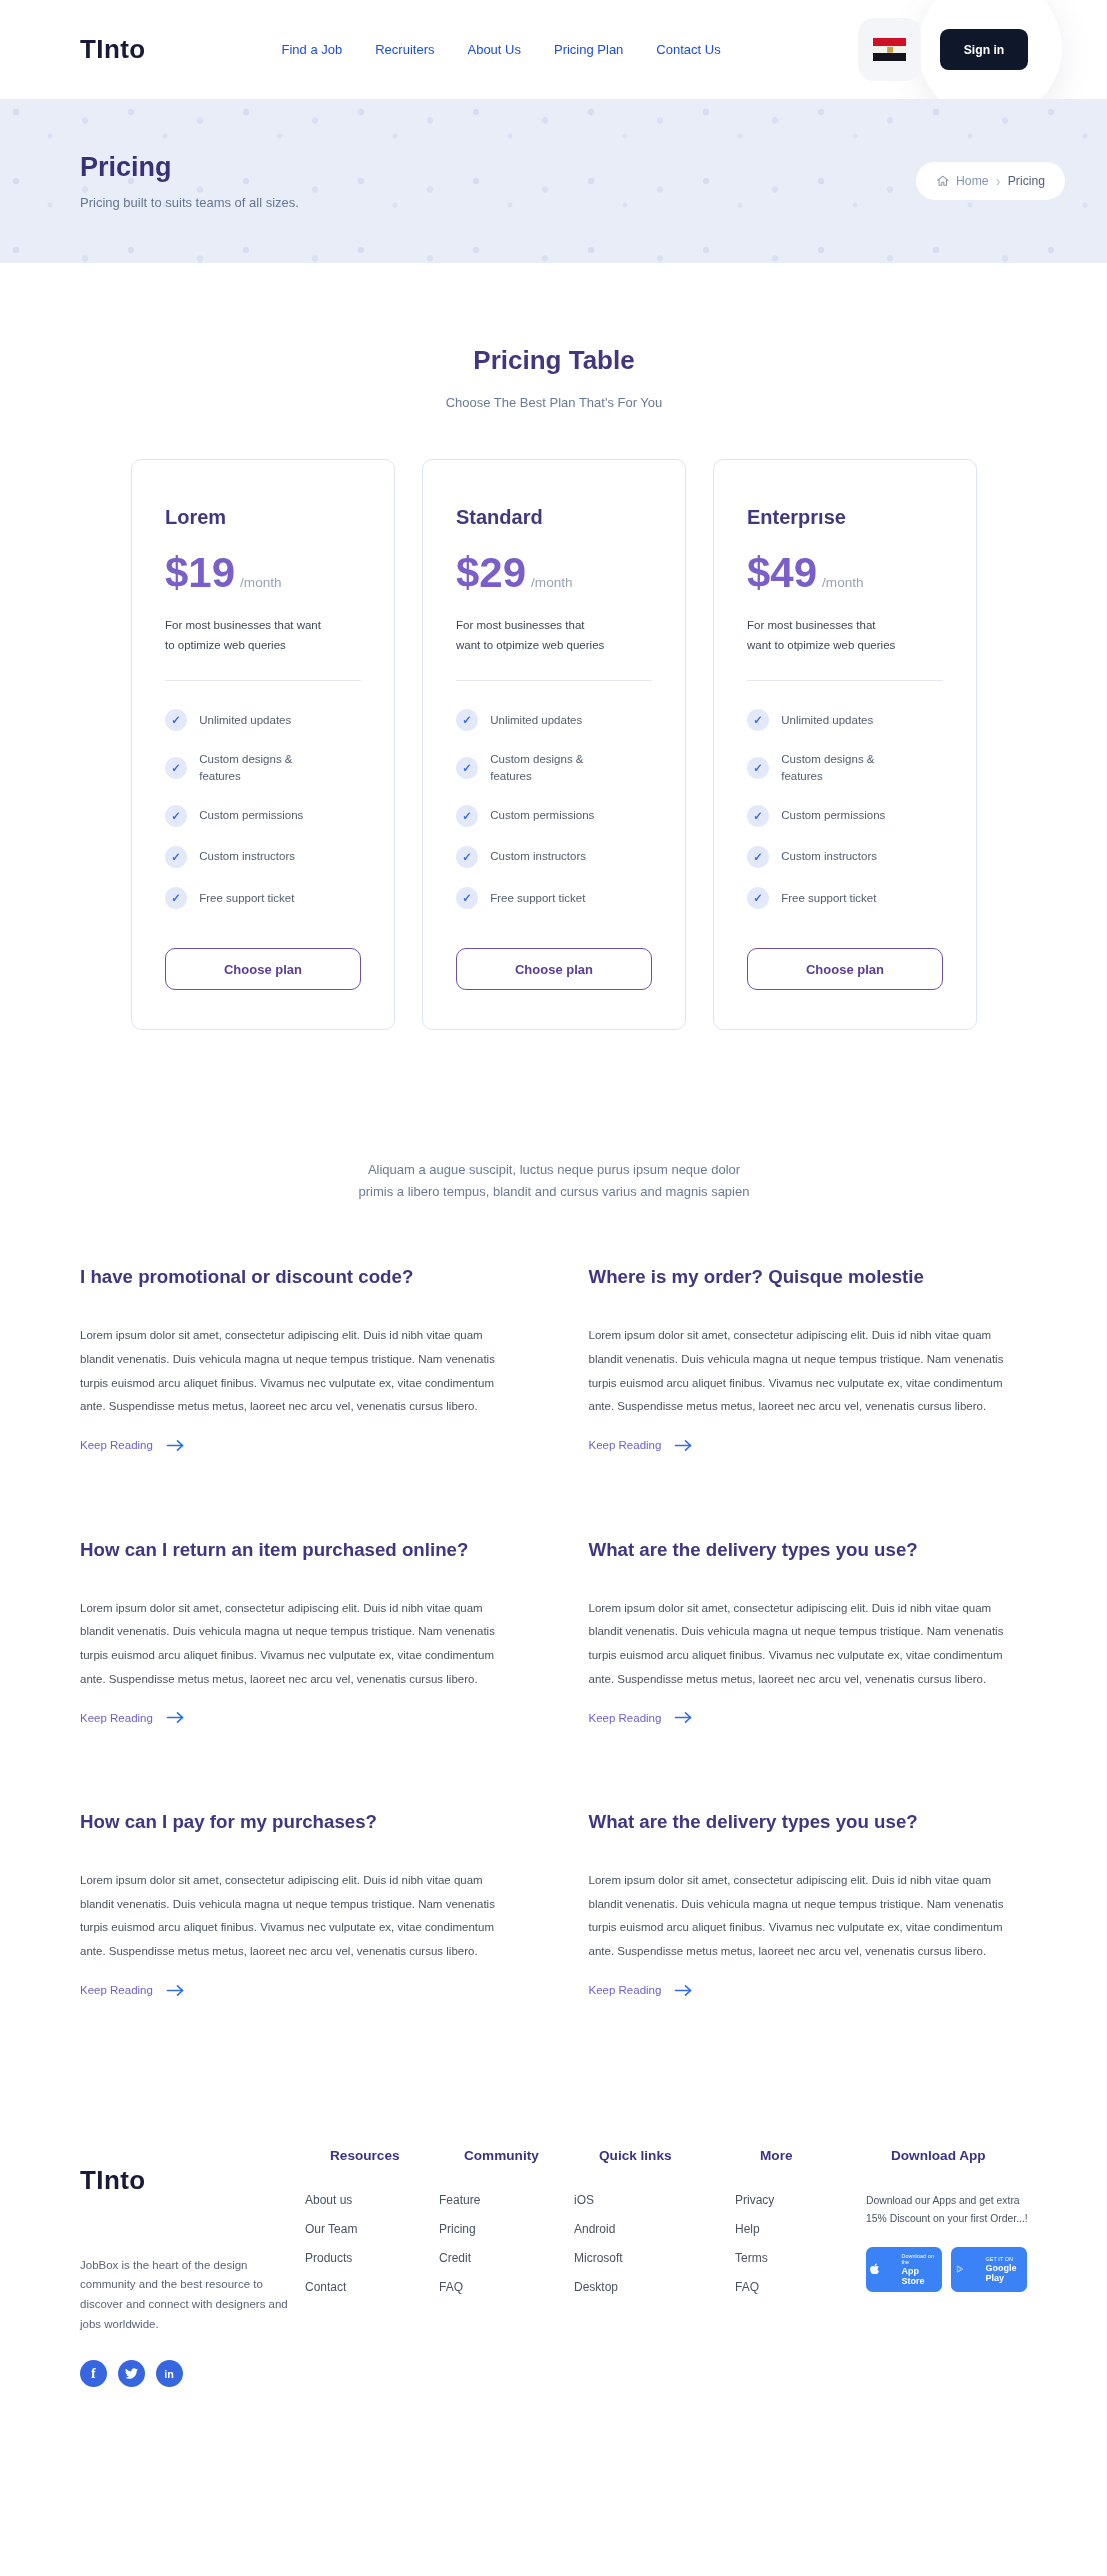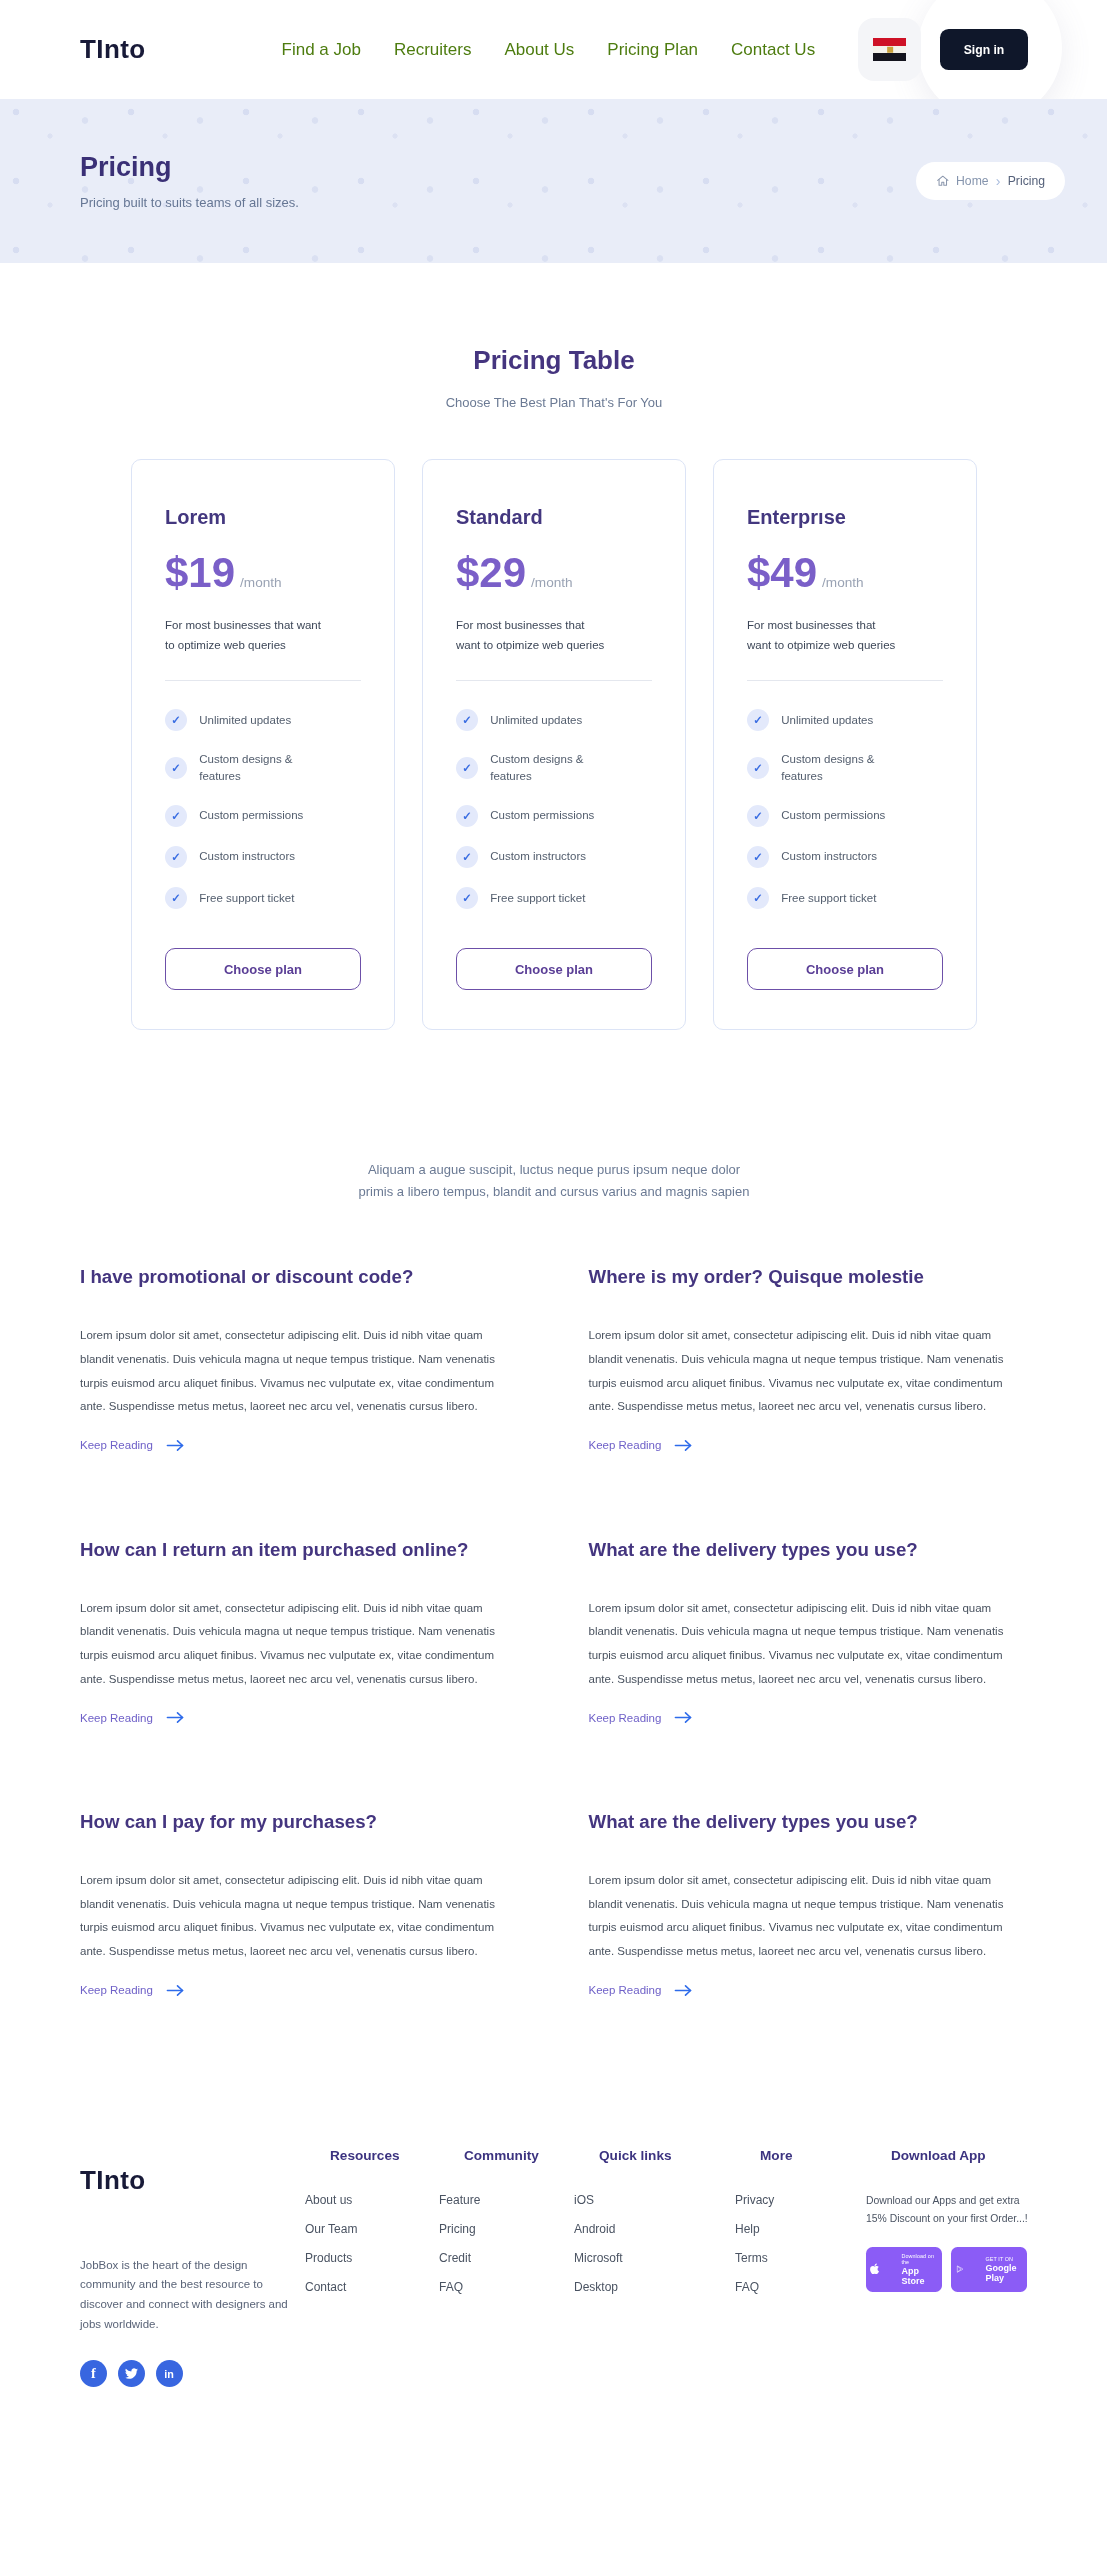--- a/index.html
+++ b/index.html
@@ -7,21 +7,21 @@
     width: 1108px; min-height: 2576px; margin: 0 auto;
     font-family: "Liberation Sans", sans-serif;
     background: #ffffff; color: #1a1b3a;
   }
   .px { padding-left: 80px; padding-right: 80px; }
 
   
   .header { height: 99px; display: flex; align-items: center; position: relative; background:#fff; }
   .logo { font-size: 26px; font-weight: 800; color: #181a38; letter-spacing: 0.4px; cursor: pointer; }
   .nav { display: flex; gap: 33px; margin-left: 136px; }
-  .nav a { text-decoration: none; font-size: 17px; color: #4d7c0f; cursor: pointer; }
+  .nav a { text-decoration: none; font-size: 13px; color: #1d4ed8; cursor: pointer; }
   .header-right { margin-left: auto; display: flex; align-items: center; gap: 18.7px; position: relative; }
   .circle-decor { position: absolute; right: -34px; top: -42px; width: 144px; height: 144px;
     border-radius: 50%; background: #fff; box-shadow: 0 8.6px 32px rgba(110,110,150,.12); }
   .flag-btn { width: 63px; height: 63px; border: none; border-radius: 16px; background: #f4f5f8;
     display: flex; align-items: center; justify-content: center; cursor: pointer; position: relative; z-index: 1; }
   .flag { width: 33px; height: 23px; display: flex; flex-direction: column; overflow: hidden; }
   .flag .r { flex: 1; background: #ce1126; }
   .flag .w { flex: 1; background: #f4f2ec; position: relative; }
   .flag .w i { position: absolute; left: 50%; top: 50%; transform: translate(-50%,-50%);
     width: 5.7px; height: 6.5px; background: #c9a13c; display: block; }
@@ -88,21 +88,21 @@
     display: flex; align-items: center; justify-content: center; cursor: pointer; text-decoration: none; }
   .soc .fb { font-size: 14.4px; font-weight: 700; font-family: "Liberation Serif", serif; }
   .soc .in { font-size: 10.8px; font-weight: 700; }
   .f-col.c1 { width: 134px; } .f-col.c2 { width: 135px; } .f-col.c3 { width: 161px; } .f-col.c4 { width: 131px; }
   .f-col .f-heading, .f-download .f-heading { font-size: 13.6px; font-weight: 700; color: #3c3380; margin-top: 7.2px; padding-left: 25px; }
   .f-links { list-style: none; margin-top: 30px; display: flex; flex-direction: column; gap: 15px; }
   .f-links a { font-size: 12px; color: #4a5362; text-decoration: none; cursor: pointer; }
   .f-download { flex: 1; }
   .dl-text { margin-top: 29px; font-size: 10.4px; line-height: 1.75; color: #4a5362; white-space: pre-line; }
   .dl-btns { margin-top: 18.7px; display: flex; gap: 9.3px; }
-  .store-btn { width: 76px; height: 45px; border: none; border-radius: 6.5px; background: #8b5cf6;
+  .store-btn { width: 76px; height: 45px; border: none; border-radius: 6.5px; background: #3b82f6;
     color: #fff; display: flex; align-items: center; justify-content: center; gap: 22px; cursor: pointer;
     font-family: "Liberation Sans", sans-serif; padding: 0 4.3px; }
   .store-txt { text-align: left; }
   .store-txt .top { display: block; font-size: 5.4px; letter-spacing: 0.1px; }
   .store-txt .label { display: block; font-size: 9px; font-weight: 700; margin-top: 1.4px; }
 
   .footer-bottom { position: relative; margin-top: 42px; border-top: 0.7px solid #e9e9ee;
     padding: 27px 0 24.4px; display: flex; justify-content: space-between; align-items: center; }
   .copyright { font-size: 11.5px; color: #3a4150; }
   .legal { display: flex; gap: 40px; }

